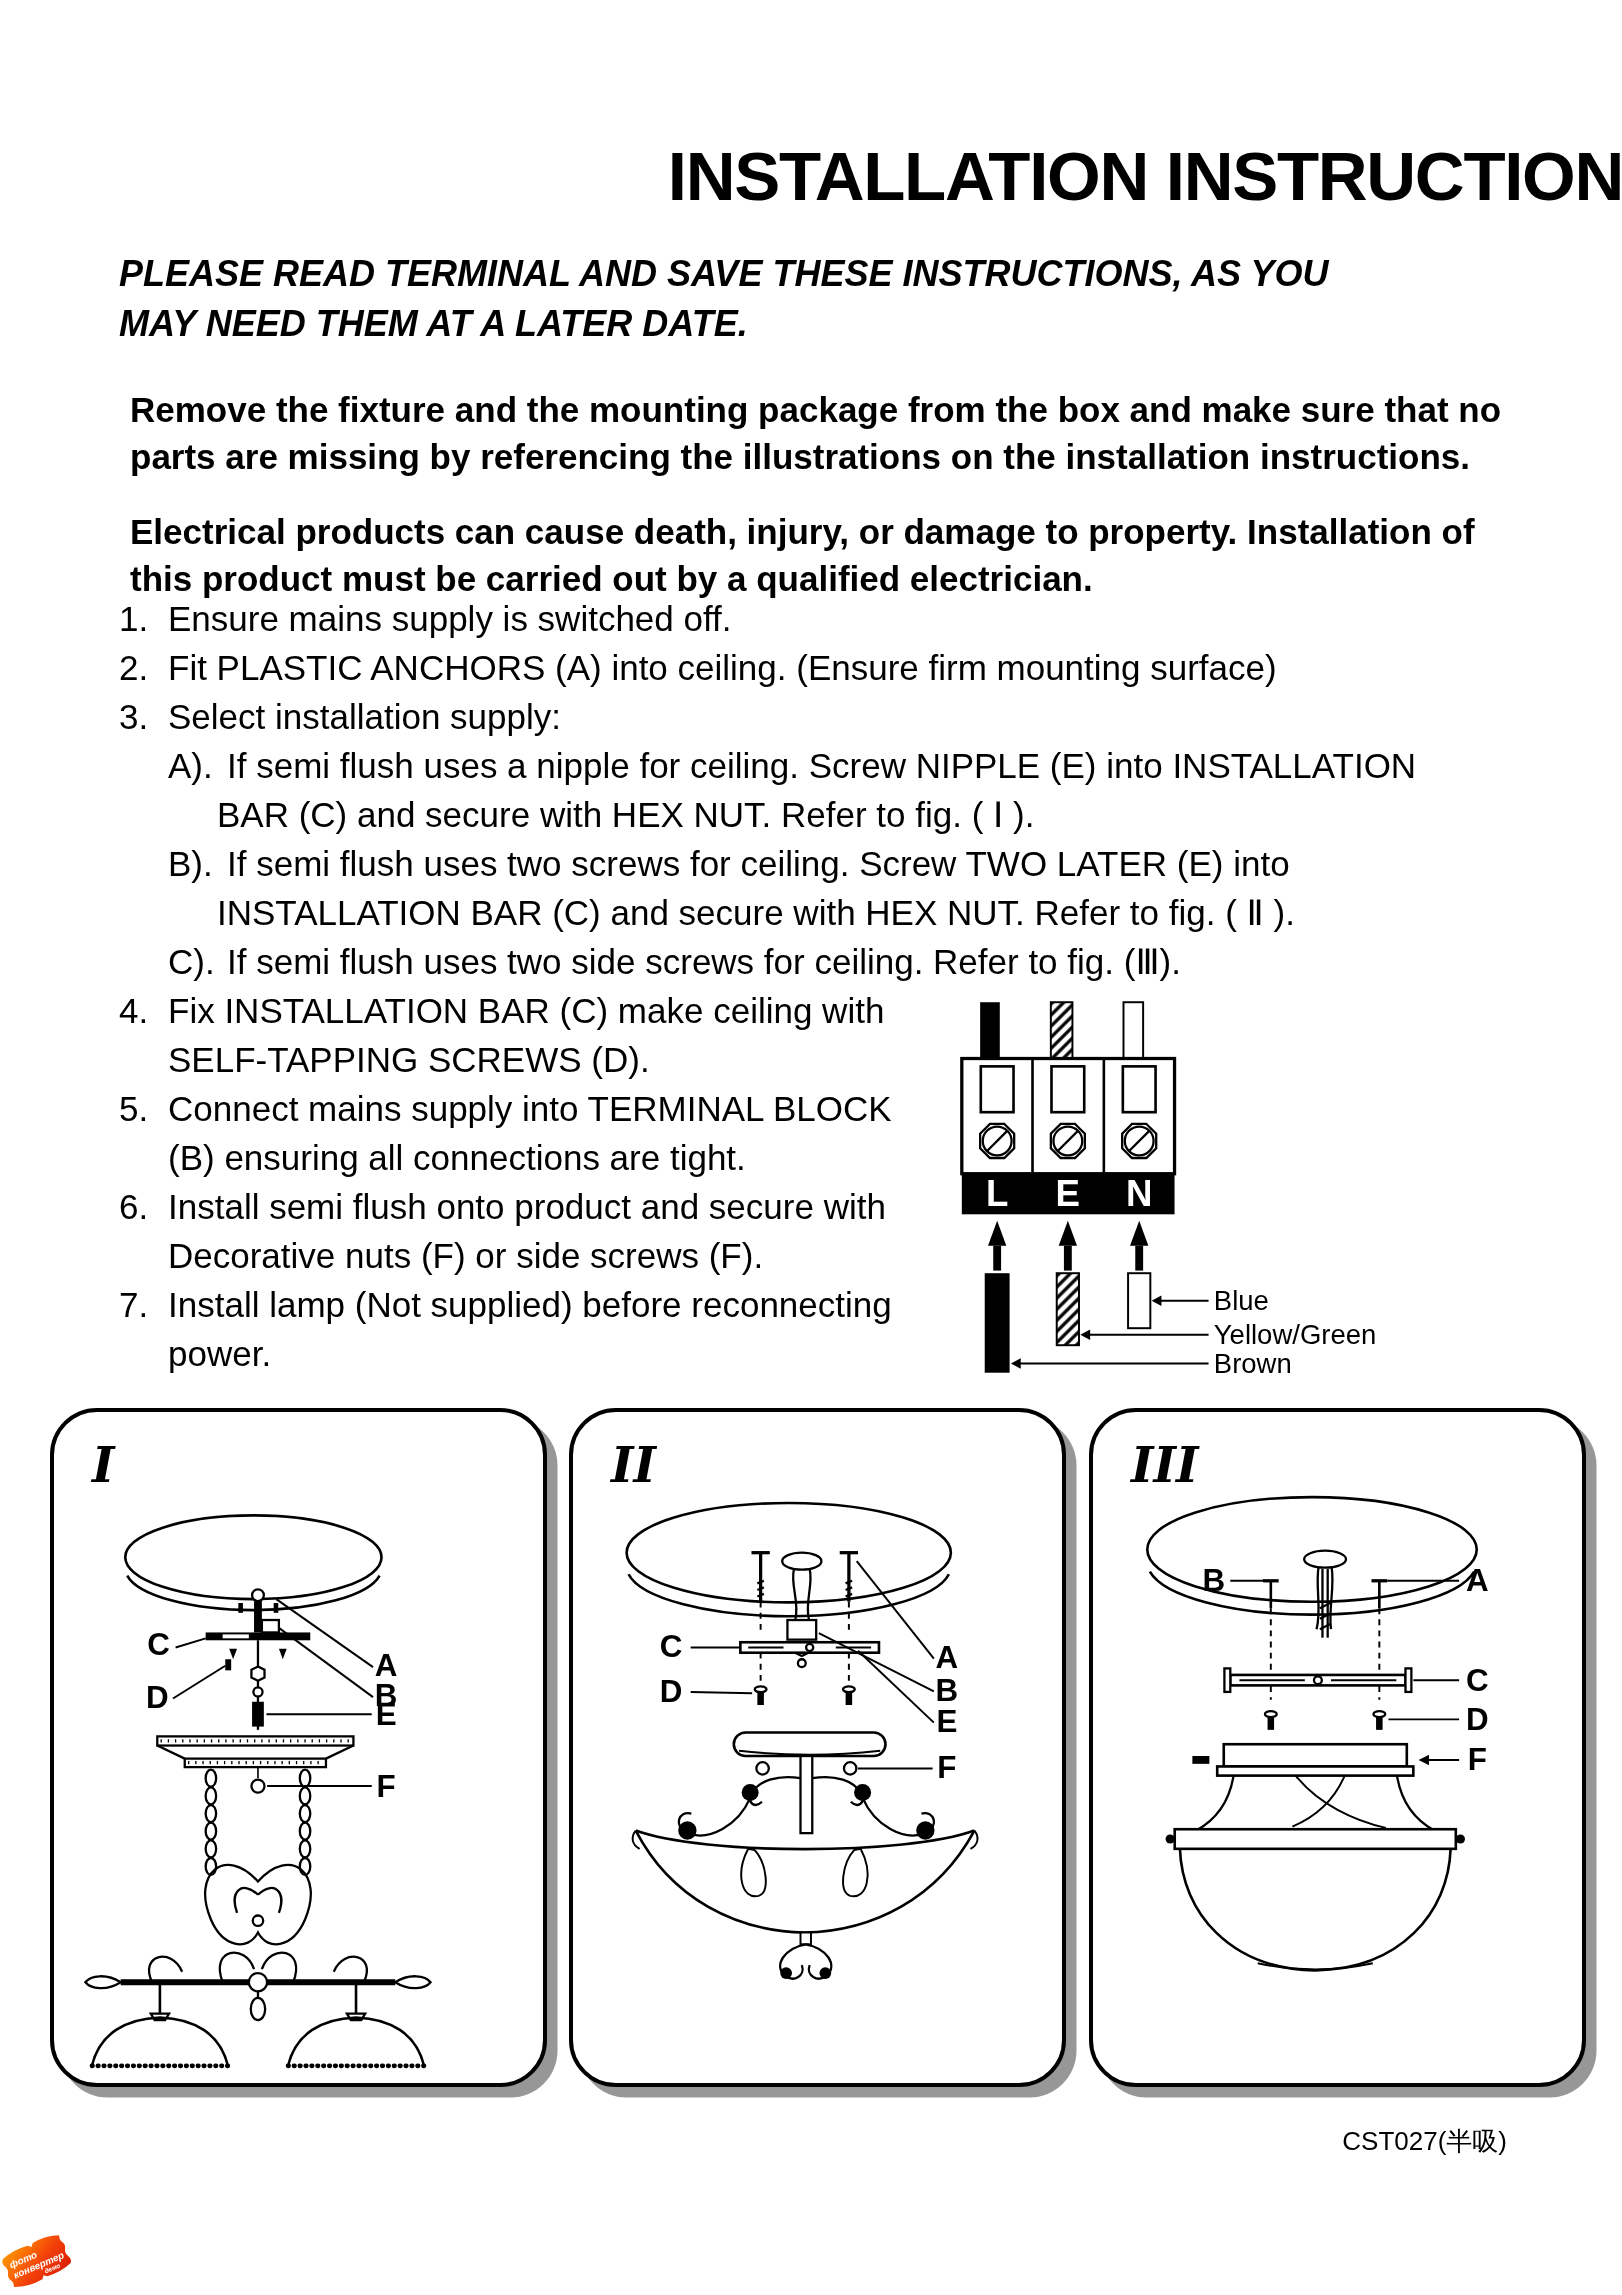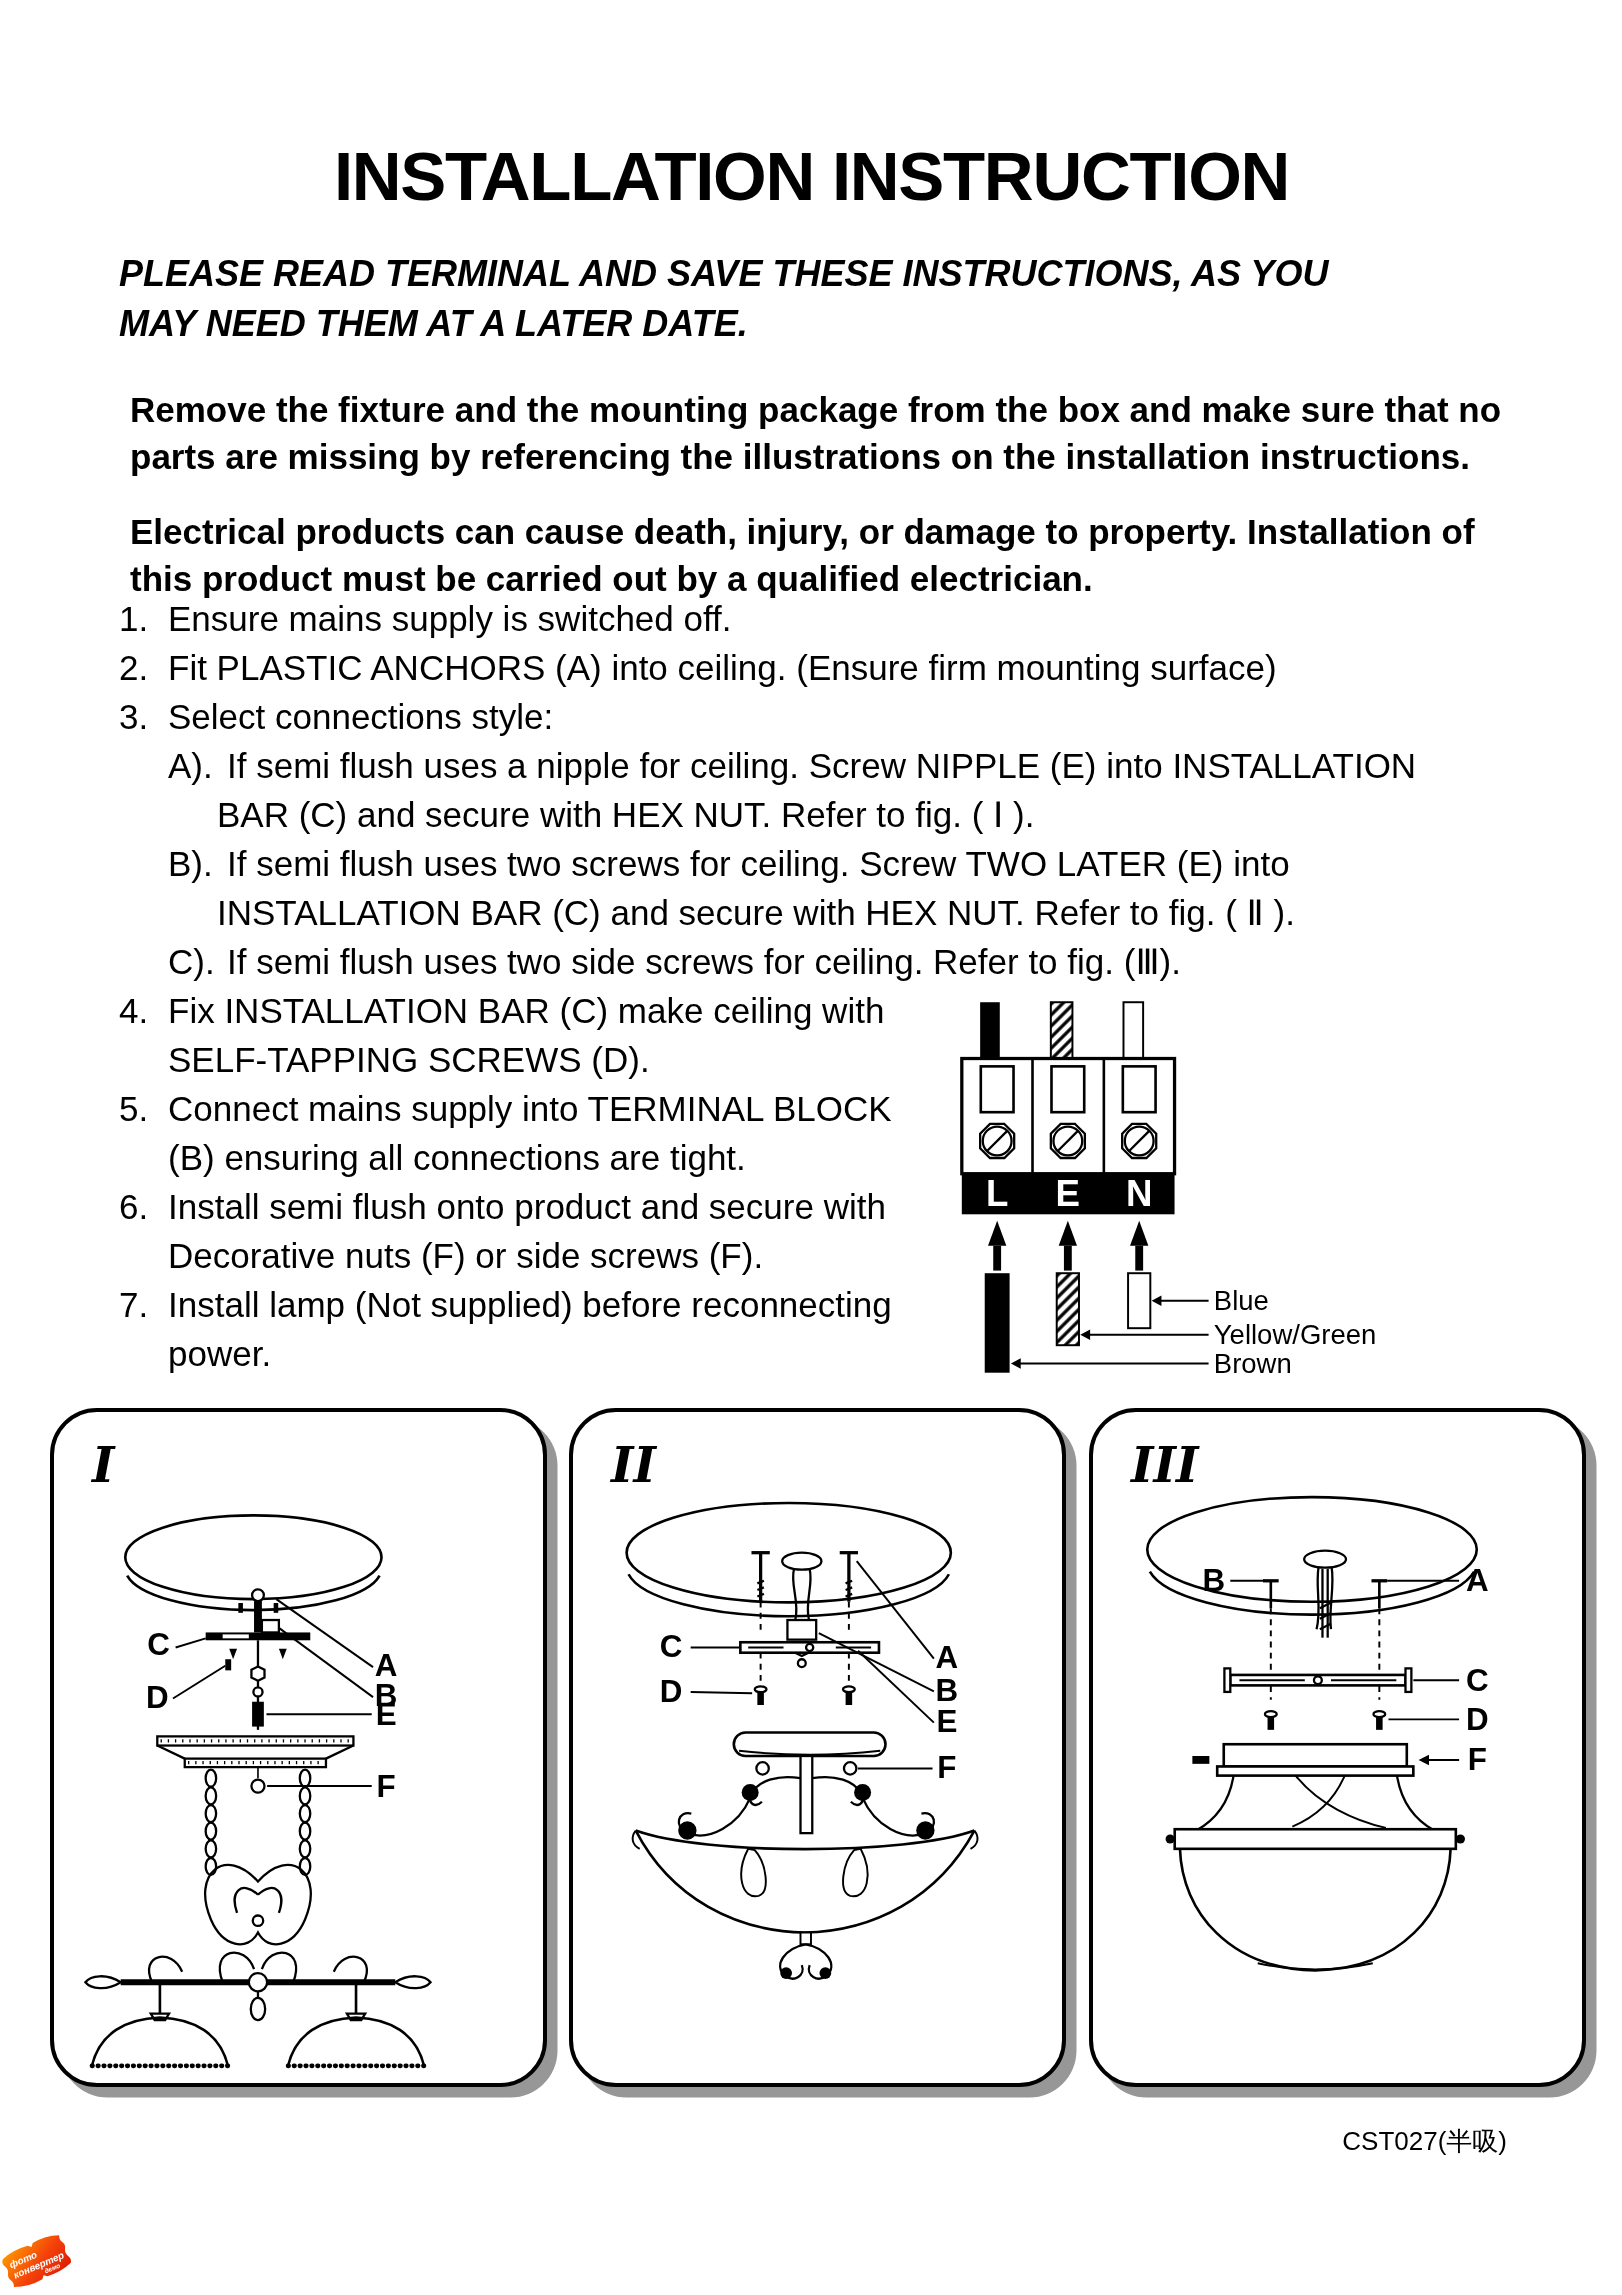--- a/index.html
+++ b/index.html
@@ -1,19 +1,19 @@
 <!DOCTYPE html>
 <html style="font-size:10.5px"><head>
 <meta charset="utf-8">
 <style>
   html,body{margin:0;padding:0;background:#fff}
   body{position:relative;width:1623px;height:2295px;overflow:hidden;
        font-family:"Liberation Sans",sans-serif;color:#000}
 
-  .page-title{position:absolute;left:0;right:0;top:137px;text-align:center;
+  .page-title{position:absolute;left:0;right:0;top:137px;text-align:right;
     font-size:69px;font-weight:bold;letter-spacing:-1.3px;white-space:nowrap}
 
   .notice{position:absolute;left:119px;top:249px;font-size:36px;font-weight:bold;
     font-style:italic;line-height:50px;white-space:nowrap}
 
   .para{position:absolute;left:130px;font-size:35px;font-weight:bold;line-height:47px;white-space:nowrap}
   .para-remove{top:386px}
   .para-warning{top:508px}
 
   .steps{position:absolute;left:119px;top:594px;font-size:35px}
@@ -60,21 +60,21 @@
 </div>
 
 <div class="para para-warning">
   <div>Electrical products can cause death, injury, or damage to property. Installation of</div>
   <div>this product must be carried out by a qualified electrician.</div>
 </div>
 
 <div class="steps">
   <div class="ln"><span class="mk">1.</span><span>Ensure mains supply is switched off.</span></div>
   <div class="ln"><span class="mk">2.</span><span>Fit PLASTIC ANCHORS (A) into ceiling. (Ensure firm mounting surface)</span></div>
-  <div class="ln"><span class="mk">3.</span><span>Select connections style:</span></div>
+  <div class="ln"><span class="mk">3.</span><span>Select installation supply:</span></div>
   <div class="ln"><span class="mk2">A).</span><span>If semi flush uses a nipple for ceiling. Screw NIPPLE (E) into INSTALLATION</span></div>
   <div class="ln cont2">BAR (C) and secure with HEX NUT. Refer to fig. ( Ⅰ ).</div>
   <div class="ln"><span class="mk2">B).</span><span>If semi flush uses two screws for ceiling. Screw TWO LATER (E) into</span></div>
   <div class="ln cont2">INSTALLATION BAR (C) and secure with HEX NUT. Refer to fig. ( Ⅱ ).</div>
   <div class="ln"><span class="mk2">C).</span><span>If semi flush uses two side screws for ceiling. Refer to fig. (Ⅲ).</span></div>
   <div class="ln"><span class="mk">4.</span><span>Fix INSTALLATION BAR (C) make ceiling with</span></div>
   <div class="ln cont">SELF-TAPPING SCREWS (D).</div>
   <div class="ln"><span class="mk">5.</span><span>Connect mains supply into TERMINAL BLOCK</span></div>
   <div class="ln cont">(B) ensuring all connections are tight.</div>
   <div class="ln"><span class="mk">6.</span><span>Install semi flush onto product and secure with</span></div>

